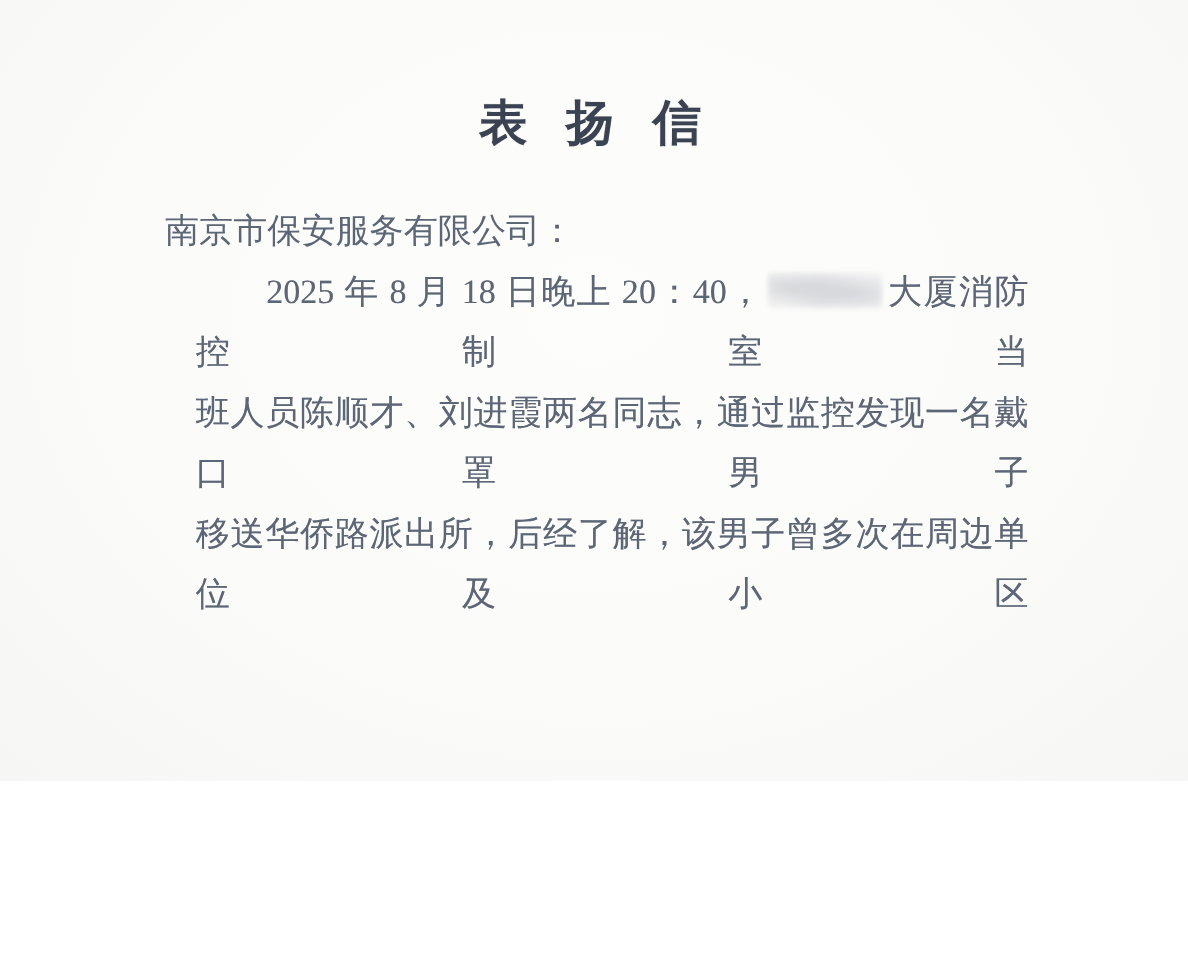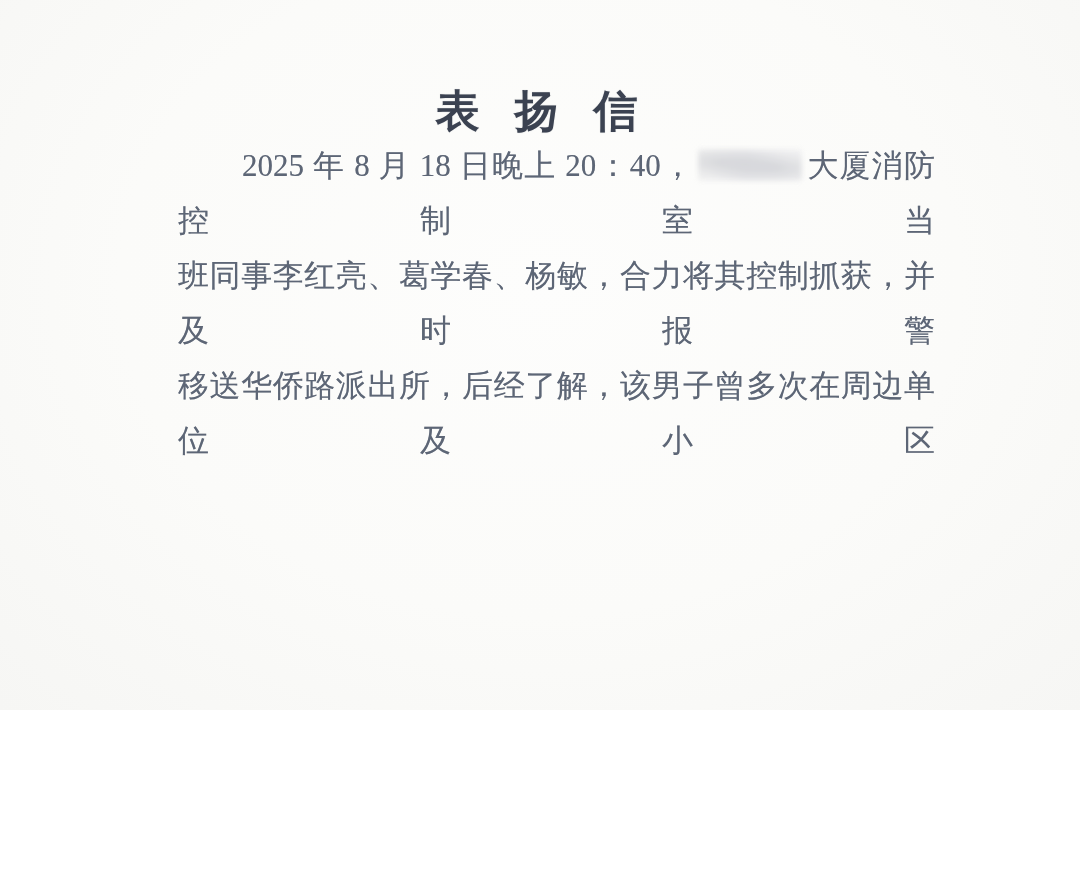--- a/index.html
+++ b/index.html
@@ -72,24 +72,25 @@
   }
 </style>
 </head>
 <body>
 
 <div class="sheet">
   <div class="doc">
 
     <div class="title">表 扬 信</div>
 
+    <div class="salutation">南京市保安服务有限公司：</div>
 
     <div class="para para1">
       <div class="line indent">
         <span>2025 年 8 月 18 日晚上 20：40，</span><span class="redaction"></span><span>大厦消防控制室当</span>
       </div>
-      <div class="line">班同事李红亮、葛学春、杨敏，合力将其控制抓获，并及时报警</div>
+      <div class="line">班人员陈顺才、刘进霞两名同志，通过监控发现一名戴口罩男子</div>
       <div class="line">移送华侨路派出所，后经了解，该男子曾多次在周边单位及小区</div>
 
     </div>
 
   </div>
 </div>
 
 </body></html>

